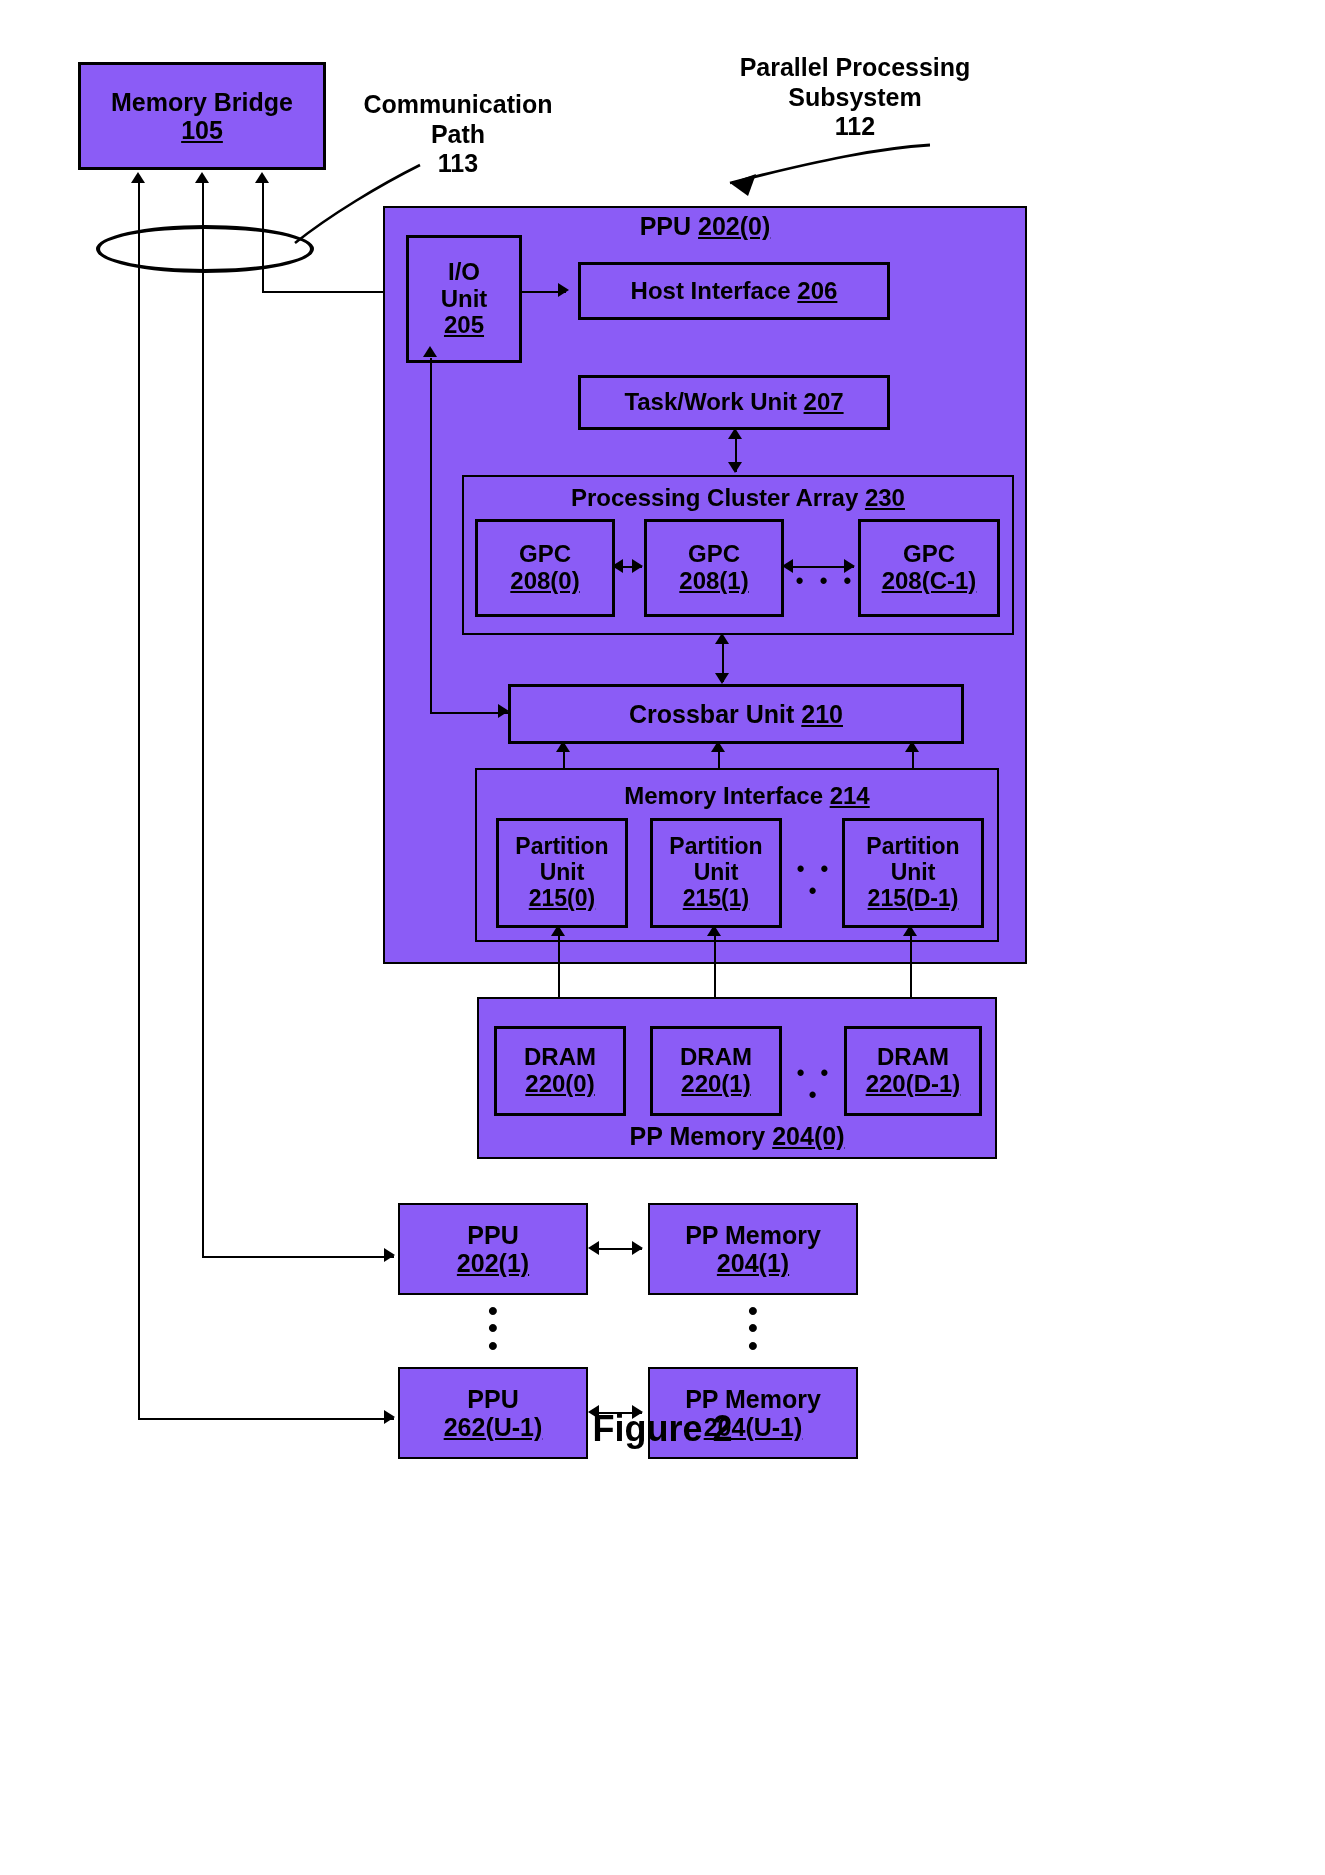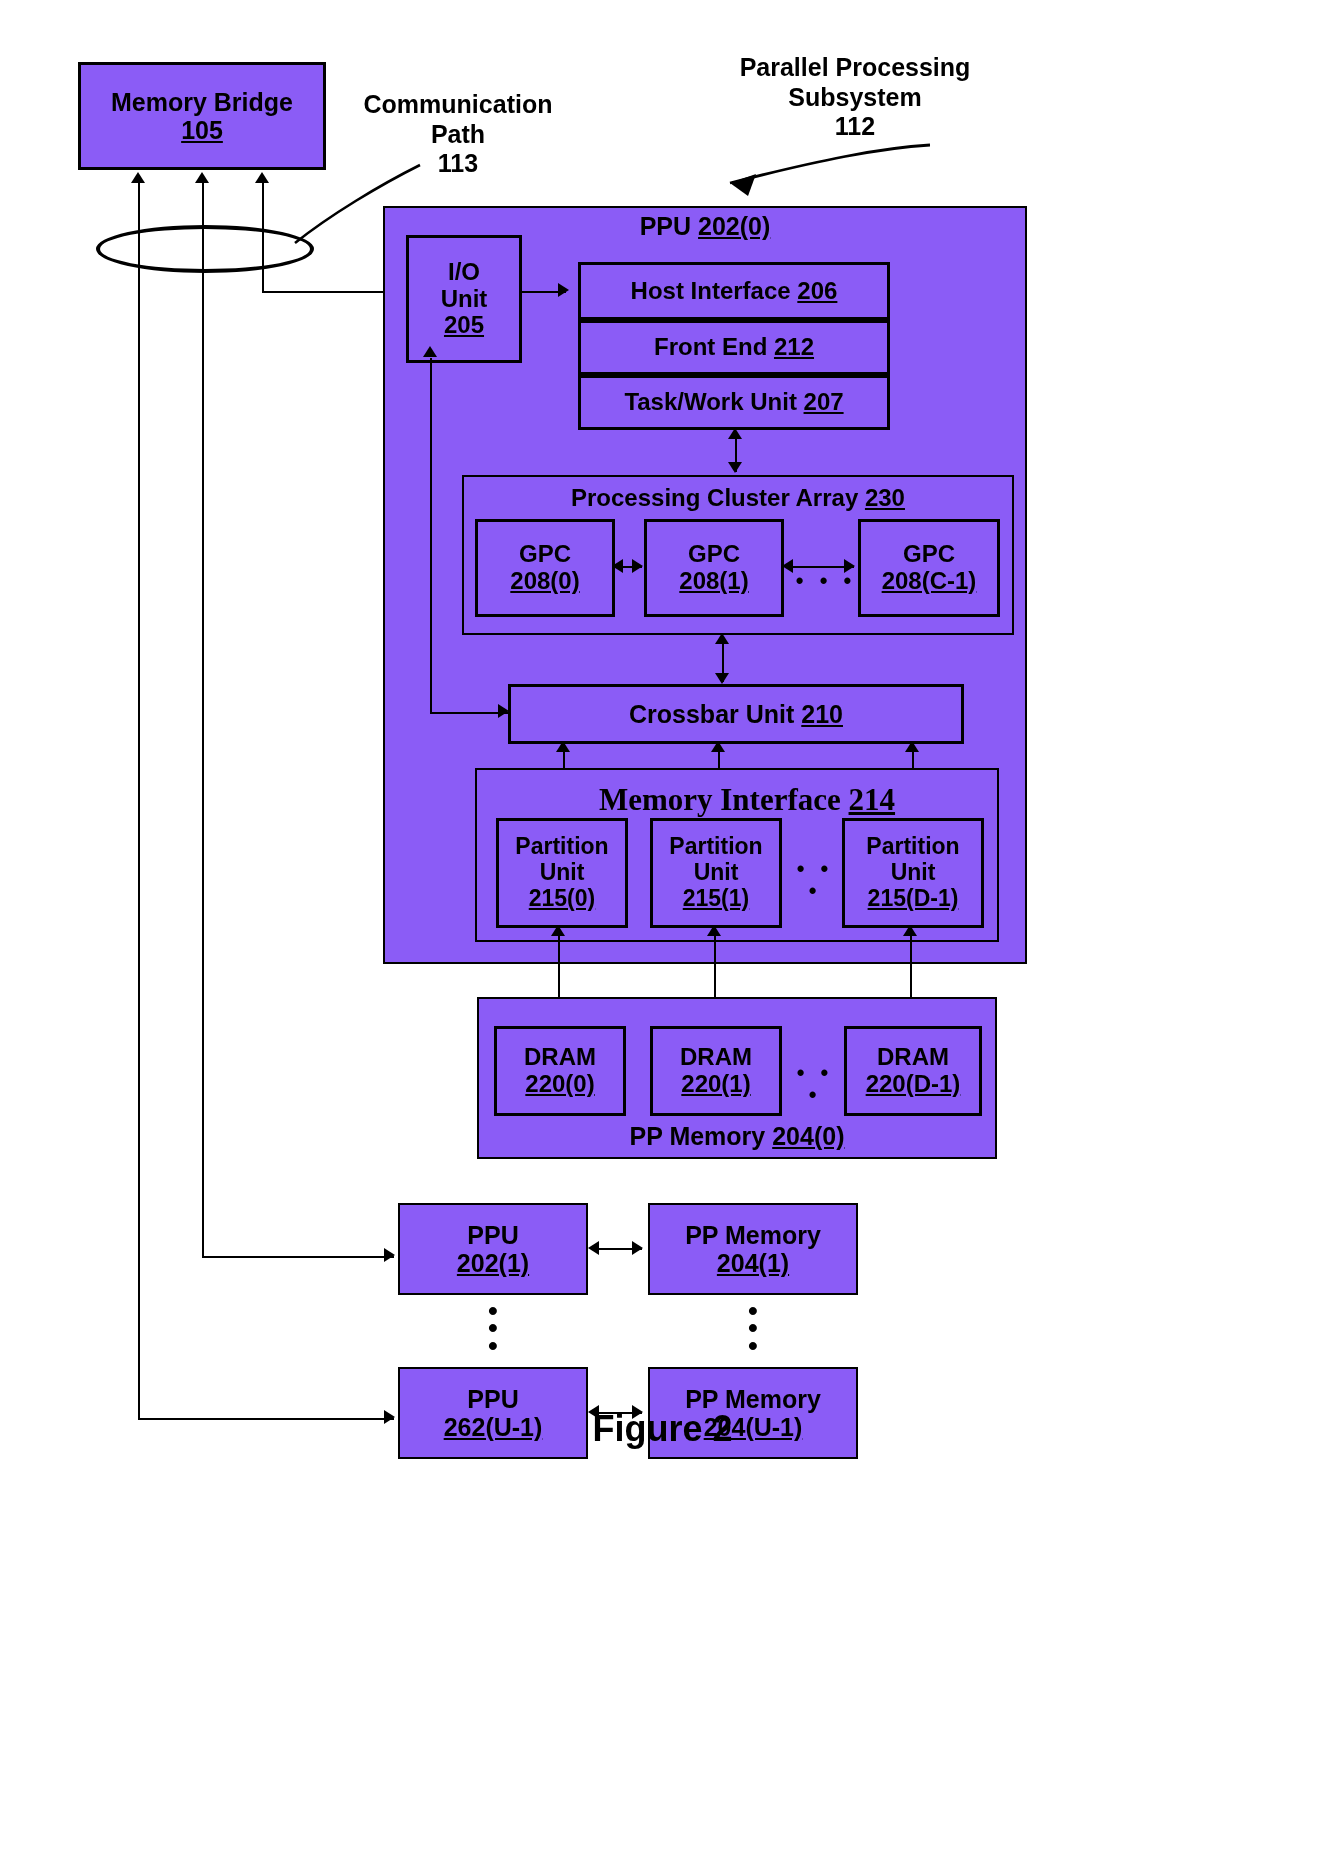--- a/index.html
+++ b/index.html
@@ -183,23 +183,20 @@
 
   <div class="ln thin-h" style="left:430px; top:712px; width:78px;"></div>
   <div class="ln thin-v" style="left:430px; top:358px; height:356px;"></div>
   <div class="ah sm up" style="left:423px; top:346px;"></div>
   <div class="ah sm right" style="left:498px; top:704px;"></div>
 
   <div class="box" style="left:578px; top:262px; width:312px; height:58px; font-size:24px;">
     <span><span>Host Interface </span><span class="inline-ref">206</span></span>
   </div>
 
-  <div class="box" style="left:578px; top:320px; width:312px; height:55px; font-size:24px;">
-    <span><span>Front End </span><span class="inline-ref">212</span></span>
-  </div>
 
   <div class="box" style="left:578px; top:375px; width:312px; height:55px; font-size:24px;">
     <span><span>Task/Work Unit </span><span class="inline-ref">207</span></span>
   </div>
 
   <div class="ln thin-v" style="left:735px; top:434px; height:38px;"></div>
   <div class="ah sm up" style="left:728px; top:428px;"></div>
   <div class="ah sm down" style="left:728px; top:462px;"></div>
 
   <div class="box outer" style="left:462px; top:475px; width:552px; height:160px; display:block;"></div>
@@ -246,21 +243,21 @@
 
   <div class="ln thin-v" style="left:718px; top:748px; height:78px;"></div>
   <div class="ah sm up" style="left:711px; top:741px;"></div>
   <div class="ah sm down" style="left:711px; top:818px;"></div>
 
   <div class="ln thin-v" style="left:912px; top:748px; height:78px;"></div>
   <div class="ah sm up" style="left:905px; top:741px;"></div>
   <div class="ah sm down" style="left:905px; top:818px;"></div>
 
   <div class="box outer" style="left:475px; top:768px; width:524px; height:174px; display:block;"></div>
-  <div class="container-title" style="left:475px; top:782px; width:544px; font-size:31px;font-family:Liberation Serif, serif;">
+  <div class="container-title" style="left:475px; top:782px; width:544px; font-size:24px;">
     <span>Memory Interface </span><span class="inline-ref">214</span>
   </div>
 
   <div class="box" style="left:496px; top:818px; width:132px; height:110px; font-size:23px;">
     <span class="lbl">Partition</span>
     <span class="lbl">Unit</span>
     <span class="ref">215(0)</span>
   </div>
 
   <div class="box" style="left:650px; top:818px; width:132px; height:110px; font-size:23px;">

